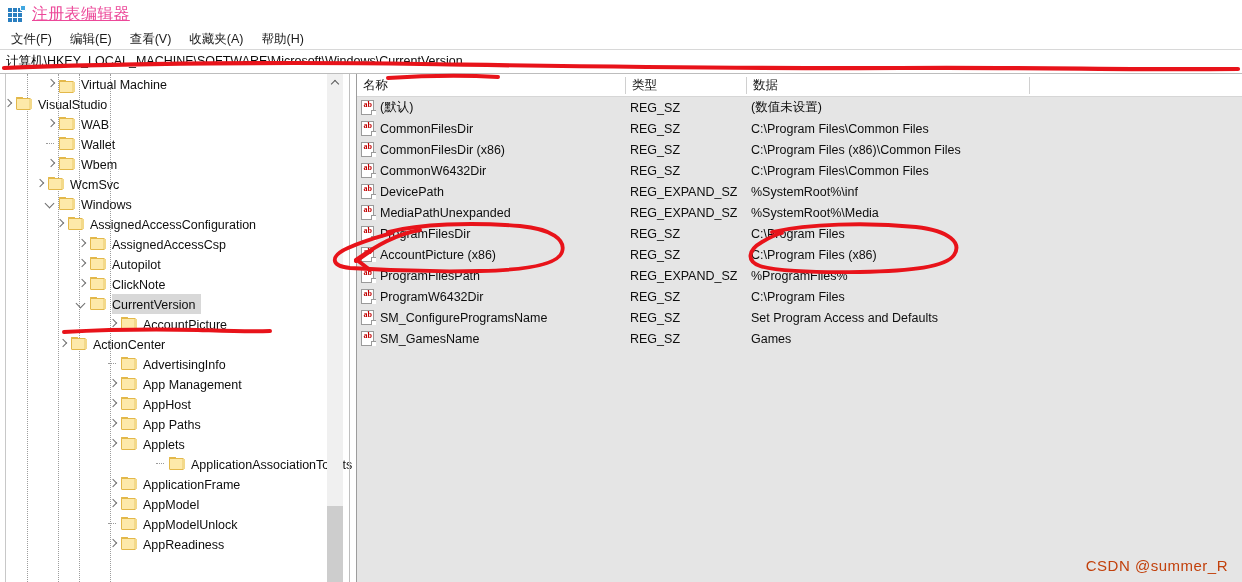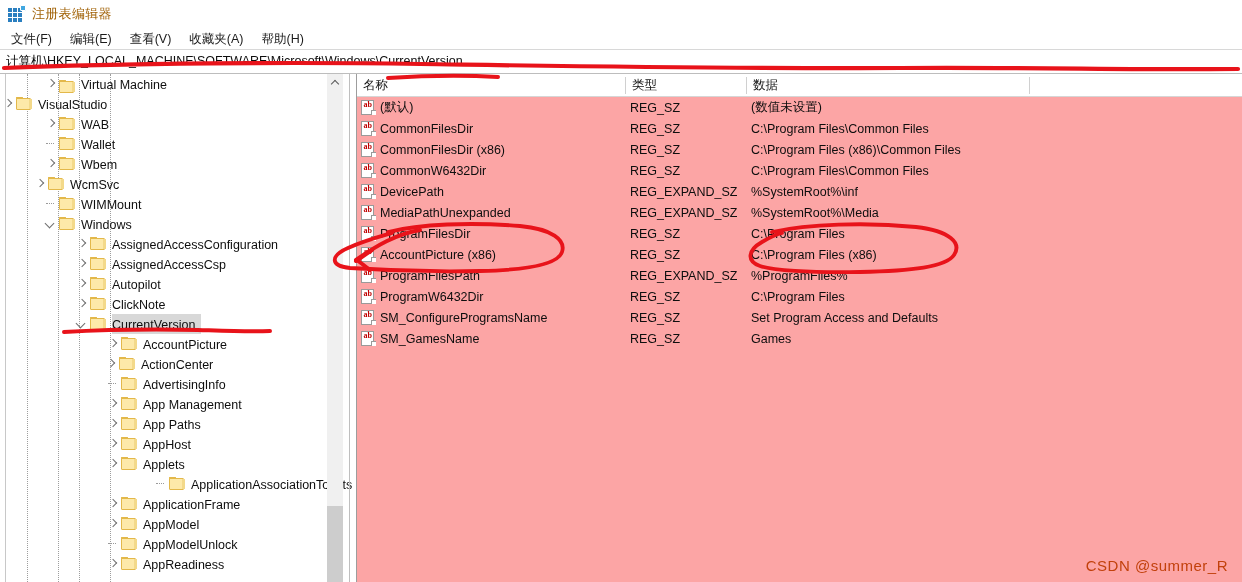--- a/index.html
+++ b/index.html
@@ -34,21 +34,21 @@
   }
   .app-icon .grid i.v1 { left: 4px; top: 0; width: 1px; height: 14px; }
   .app-icon .grid i.v2 { left: 9px; top: 0; width: 1px; height: 14px; }
   .app-icon .grid i.h1 { left: 0; top: 4px; width: 14px; height: 1px; }
   .app-icon .grid i.h2 { left: 0; top: 9px; width: 14px; height: 1px; }
   .app-icon .dot {
     position: absolute; right: -1px; top: -1px; width: 6px; height: 6px;
     background: #41a7e0; border: 1px solid #ffffff; border-radius: 1px;
   }
   .title-text {
-    font-size: 13px; color: #a16207; letter-spacing: .3px;
+    font-size: 16px; color: #ec4899; letter-spacing: .3px; text-decoration: underline;
   }
 
   
   .menubar {
     position: absolute; left: 0; top: 28px; width: 1242px; height: 22px;
     display: flex; align-items: center; background: #ffffff;
   }
   .menu-item {
     font-size: 12.5px; color: #1b1b1b; padding: 2px 9px; cursor: default;
     white-space: nowrap;
@@ -153,21 +153,21 @@
     content: ""; position: absolute; left: 5px; top: 7px;
     width: 5px; height: 5px; border-style: solid; border-color: #5a5a5a;
     border-width: 1.3px 0 0 1.3px; transform: rotate(45deg);
   }
   .tree-sb .thumb {
     position: absolute; left: 0; width: 16px; background: #cdcdcd;
   }
 
   
   .list-pane {
-    position: relative; flex: 1; height: 508px; background: #fca5a5;
+    position: relative; flex: 1; height: 508px; background: #e5e5e5;
     overflow: hidden;
   }
   .lheader {
     position: relative; height: 23px; background: #ffffff;
     border-bottom: 1px solid #d6d6d6;
   }
   .lheader .hcell {
     position: absolute; top: 0; height: 22px; display: flex;
     align-items: center; font-size: 12.5px; color: #161616;
     padding-left: 6px;
@@ -313,38 +313,29 @@
           <div class="tnode" style="padding-left: 32px;">
             <span class="twist closed"></span>
             <span class="folder">
               <span class="tab"></span>
               <span class="body"></span>
               <span class="spine"></span>
             </span>
             <span class="tlabel-wrap"><span class="tlabel">WcmSvc</span></span>
           </div>
           <div class="tnode" style="padding-left: 43px;">
-            <span class="twist leaf"></span>
-            <span class="folder">
-              <span class="tab"></span>
-              <span class="body"></span>
-              <span class="spine"></span>
-            </span>
-            <span class="tlabel-wrap"><span class="tlabel">WIMMount</span></span>
-          </div>
-          <div class="tnode" style="padding-left: 43px;">
             <span class="twist open"></span>
             <span class="folder">
               <span class="tab"></span>
               <span class="body"></span>
               <span class="spine"></span>
             </span>
             <span class="tlabel-wrap"><span class="tlabel">Windows</span></span>
           </div>
-          <div class="tnode" style="padding-left: 74px;">
+          <div class="tnode" style="padding-left: 52px;">
             <span class="twist closed"></span>
             <span class="folder">
               <span class="tab"></span>
               <span class="body"></span>
               <span class="spine"></span>
             </span>
             <span class="tlabel-wrap"><span class="tlabel">AssignedAccessConfiguration</span></span>
           </div>
           <div class="tnode" style="padding-left: 74px;">
             <span class="twist closed"></span>
@@ -384,21 +375,21 @@
           </div>
           <div class="tnode" style="padding-left: 105px;">
             <span class="twist closed"></span>
             <span class="folder">
               <span class="tab"></span>
               <span class="body"></span>
               <span class="spine"></span>
             </span>
             <span class="tlabel-wrap"><span class="tlabel">AccountPicture</span></span>
           </div>
-          <div class="tnode" style="padding-left: 103px;">
+          <div class="tnode" style="padding-left: 55px;">
             <span class="twist closed"></span>
             <span class="folder">
               <span class="tab"></span>
               <span class="body"></span>
               <span class="spine"></span>
             </span>
             <span class="tlabel-wrap"><span class="tlabel">ActionCenter</span></span>
           </div>
           <div class="tnode" style="padding-left: 105px;">
             <span class="twist leaf"></span>
@@ -418,30 +409,30 @@
             </span>
             <span class="tlabel-wrap"><span class="tlabel">App Management</span></span>
           </div>
           <div class="tnode" style="padding-left: 105px;">
             <span class="twist closed"></span>
             <span class="folder">
               <span class="tab"></span>
               <span class="body"></span>
               <span class="spine"></span>
             </span>
+            <span class="tlabel-wrap"><span class="tlabel">AppHost</span></span>
+          </div>
+          <div class="tnode" style="padding-left: 105px;">
+            <span class="twist closed"></span>
+            <span class="folder">
+              <span class="tab"></span>
+              <span class="body"></span>
+              <span class="spine"></span>
+            </span>
             <span class="tlabel-wrap"><span class="tlabel">App Paths</span></span>
-          </div>
-          <div class="tnode" style="padding-left: 105px;">
-            <span class="twist closed"></span>
-            <span class="folder">
-              <span class="tab"></span>
-              <span class="body"></span>
-              <span class="spine"></span>
-            </span>
-            <span class="tlabel-wrap"><span class="tlabel">AppHost</span></span>
           </div>
           <div class="tnode" style="padding-left: 105px;">
             <span class="twist closed"></span>
             <span class="folder">
               <span class="tab"></span>
               <span class="body"></span>
               <span class="spine"></span>
             </span>
             <span class="tlabel-wrap"><span class="tlabel">Applets</span></span>
           </div>

